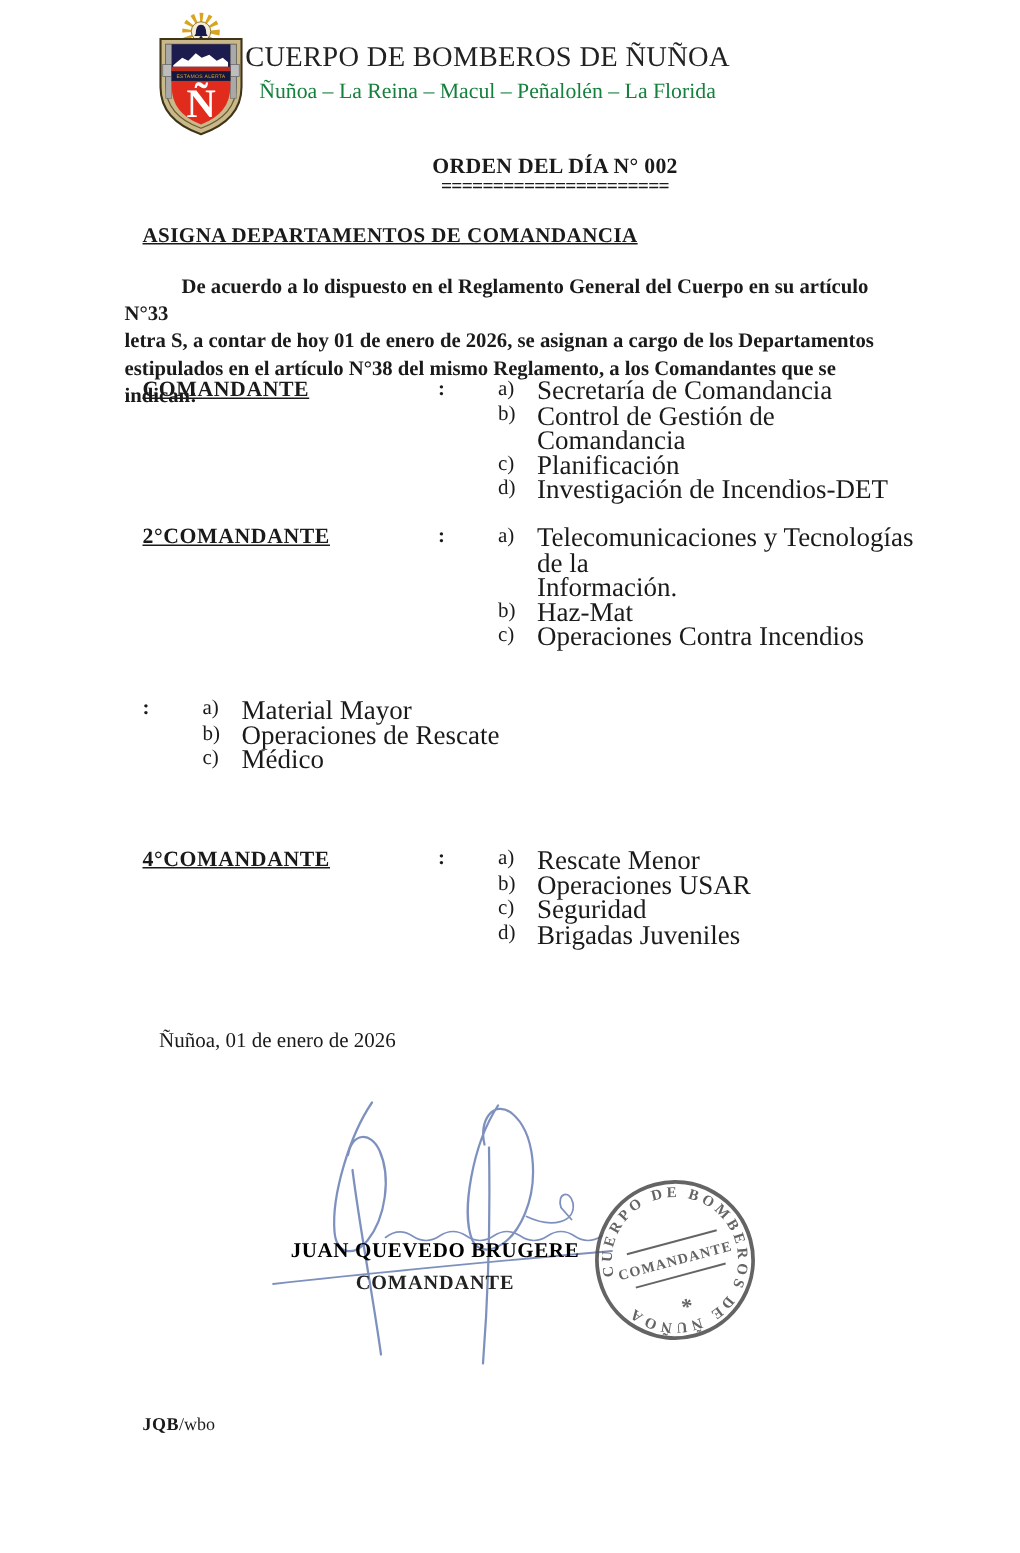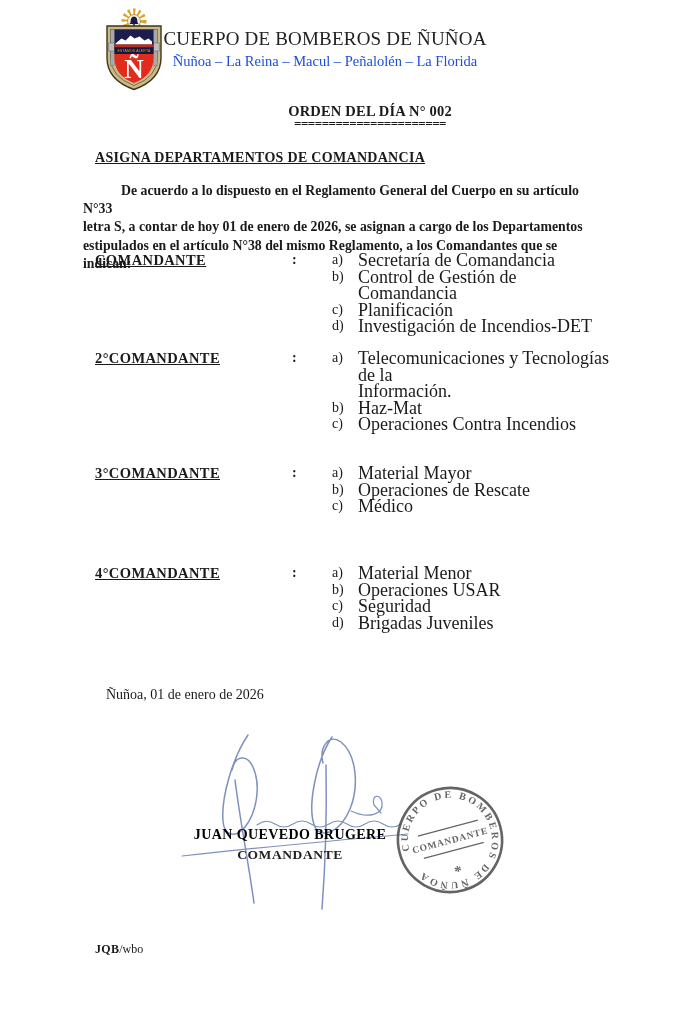--- a/index.html
+++ b/index.html
@@ -6,21 +6,21 @@
   html,body { background:#888; }
   .page {
     position:relative; width:680px; height:1035px; margin:0 auto;
     background:#ffffff; overflow:hidden;
     font-family:"Liberation Serif", serif; color:#1a1a1a;
   }
   
   .logo { position:absolute; left:99px; top:8px; width:70px; height:84px; }
   .org-block { position:absolute; left:160px; top:28px; width:330px; text-align:center; }
   .org-name { font-size:19px; letter-spacing:.2px; color:#222; white-space:nowrap; }
-  .org-communes { font-size:14.5px; margin-top:3px; color:#1d4ed8; white-space:nowrap; }
+  .org-communes { font-size:14.5px; margin-top:3px; color:#15803d; white-space:nowrap; }
   
   .doc-title-wrap { position:absolute; left:95px; top:103px; width:550px; text-align:center; }
   .doc-title { font-weight:bold; font-size:14.5px; line-height:16px; letter-spacing:.2px; }
   .doc-title-underline { font-weight:bold; font-size:13px; line-height:9px; letter-spacing:-.5px; }
   
   .subject {
     position:absolute; left:95px; top:150px; font-size:14px; font-weight:bold;
     letter-spacing:.3px; text-decoration:underline;text-align:center;
   }
   
@@ -136,21 +136,20 @@
           <span class="item-text">Haz-Mat</span>
         </div>
       <div class="item">
           <span class="item-letter">c)</span>
           <span class="item-text">Operaciones Contra Incendios</span>
         </div>
     </div>
   </div>
 
   <div class="section sec-3">
-    <div class="role">3°COMANDANTE</div>
     <div class="colon">:</div>
     <div class="items">
       <div class="item">
           <span class="item-letter">a)</span>
           <span class="item-text">Material Mayor</span>
         </div>
       <div class="item">
           <span class="item-letter">b)</span>
           <span class="item-text">Operaciones de Rescate</span>
         </div>
@@ -160,21 +159,21 @@
         </div>
     </div>
   </div>
 
   <div class="section sec-4">
     <div class="role">4°COMANDANTE</div>
     <div class="colon">:</div>
     <div class="items">
       <div class="item">
           <span class="item-letter">a)</span>
-          <span class="item-text">Material Menor</span>
+          <span class="item-text">Rescate Menor</span>
         </div>
       <div class="item">
           <span class="item-letter">b)</span>
           <span class="item-text">Operaciones USAR</span>
         </div>
       <div class="item">
           <span class="item-letter">c)</span>
           <span class="item-text">Seguridad</span>
         </div>
       <div class="item">

